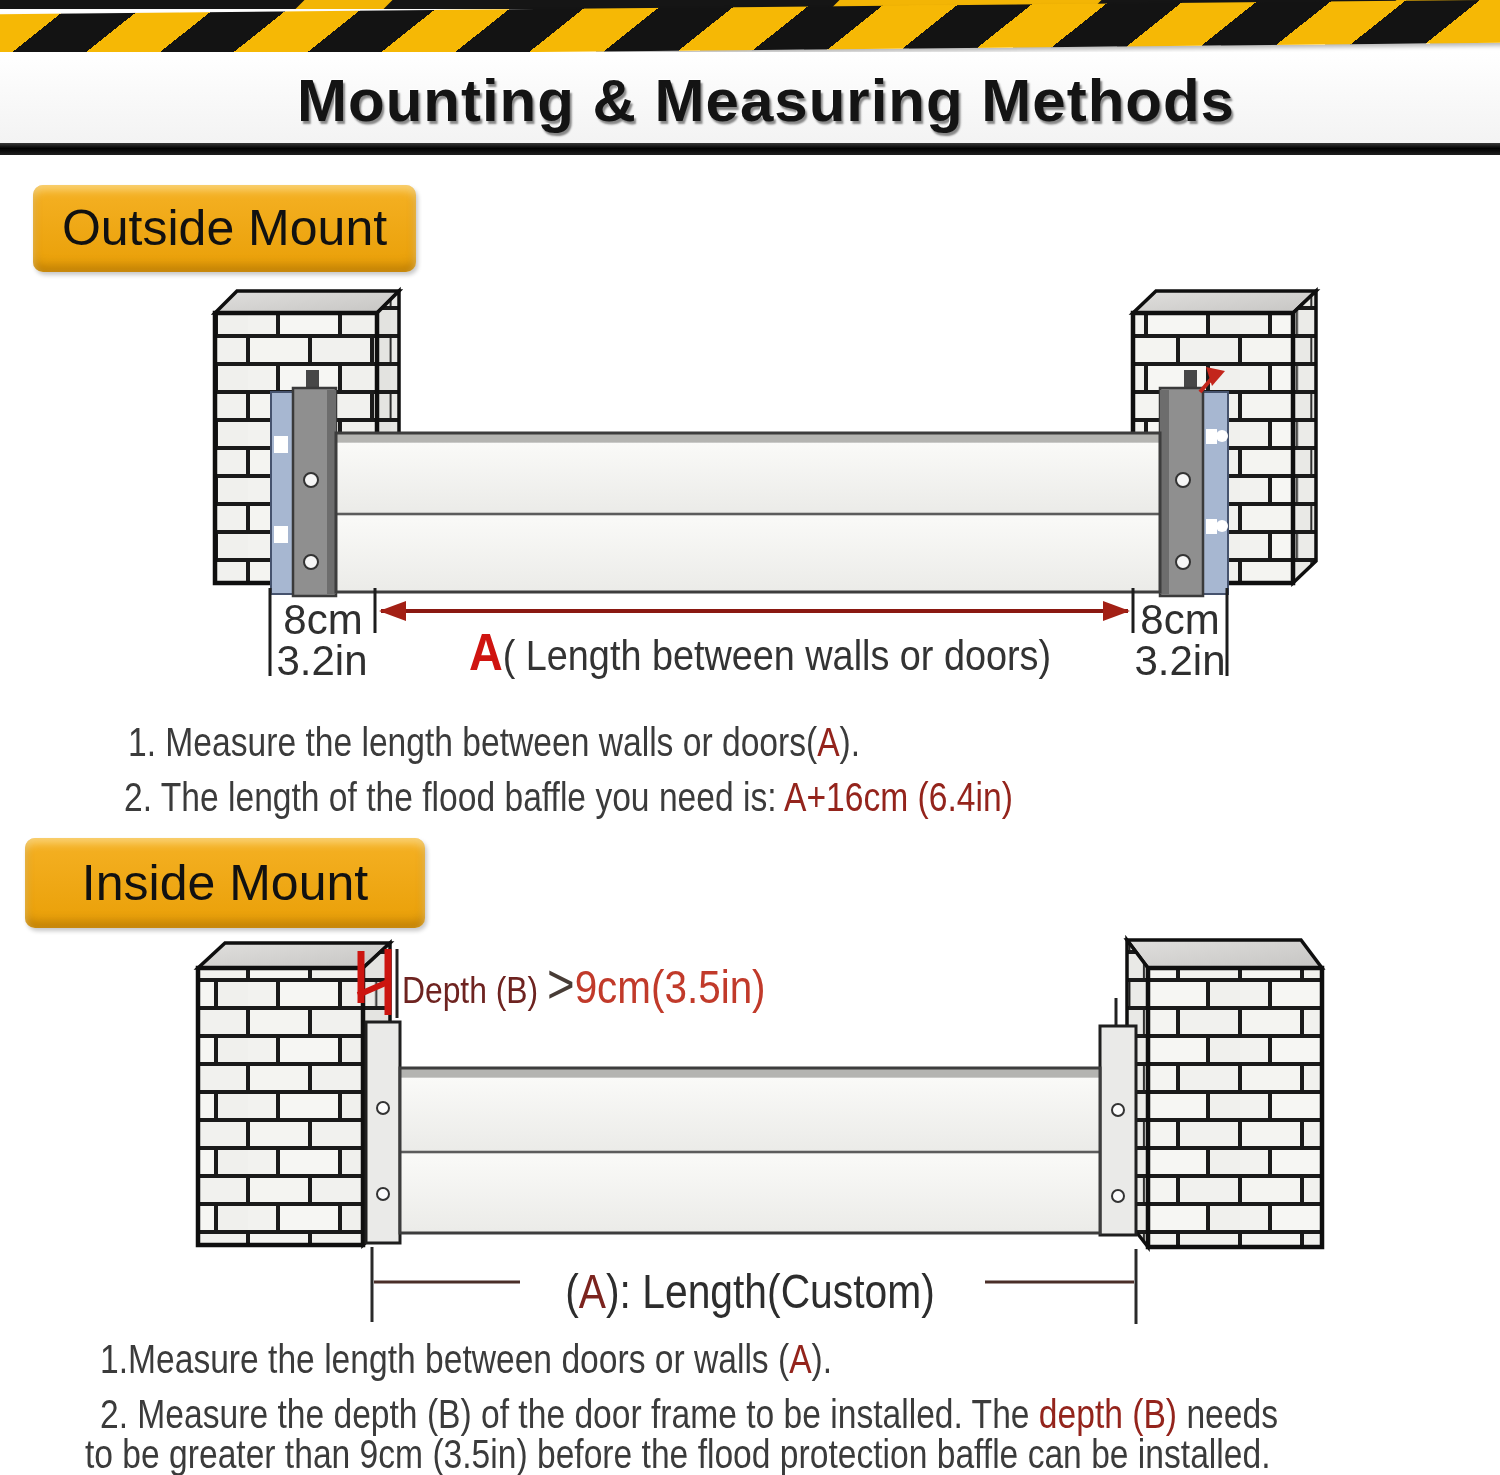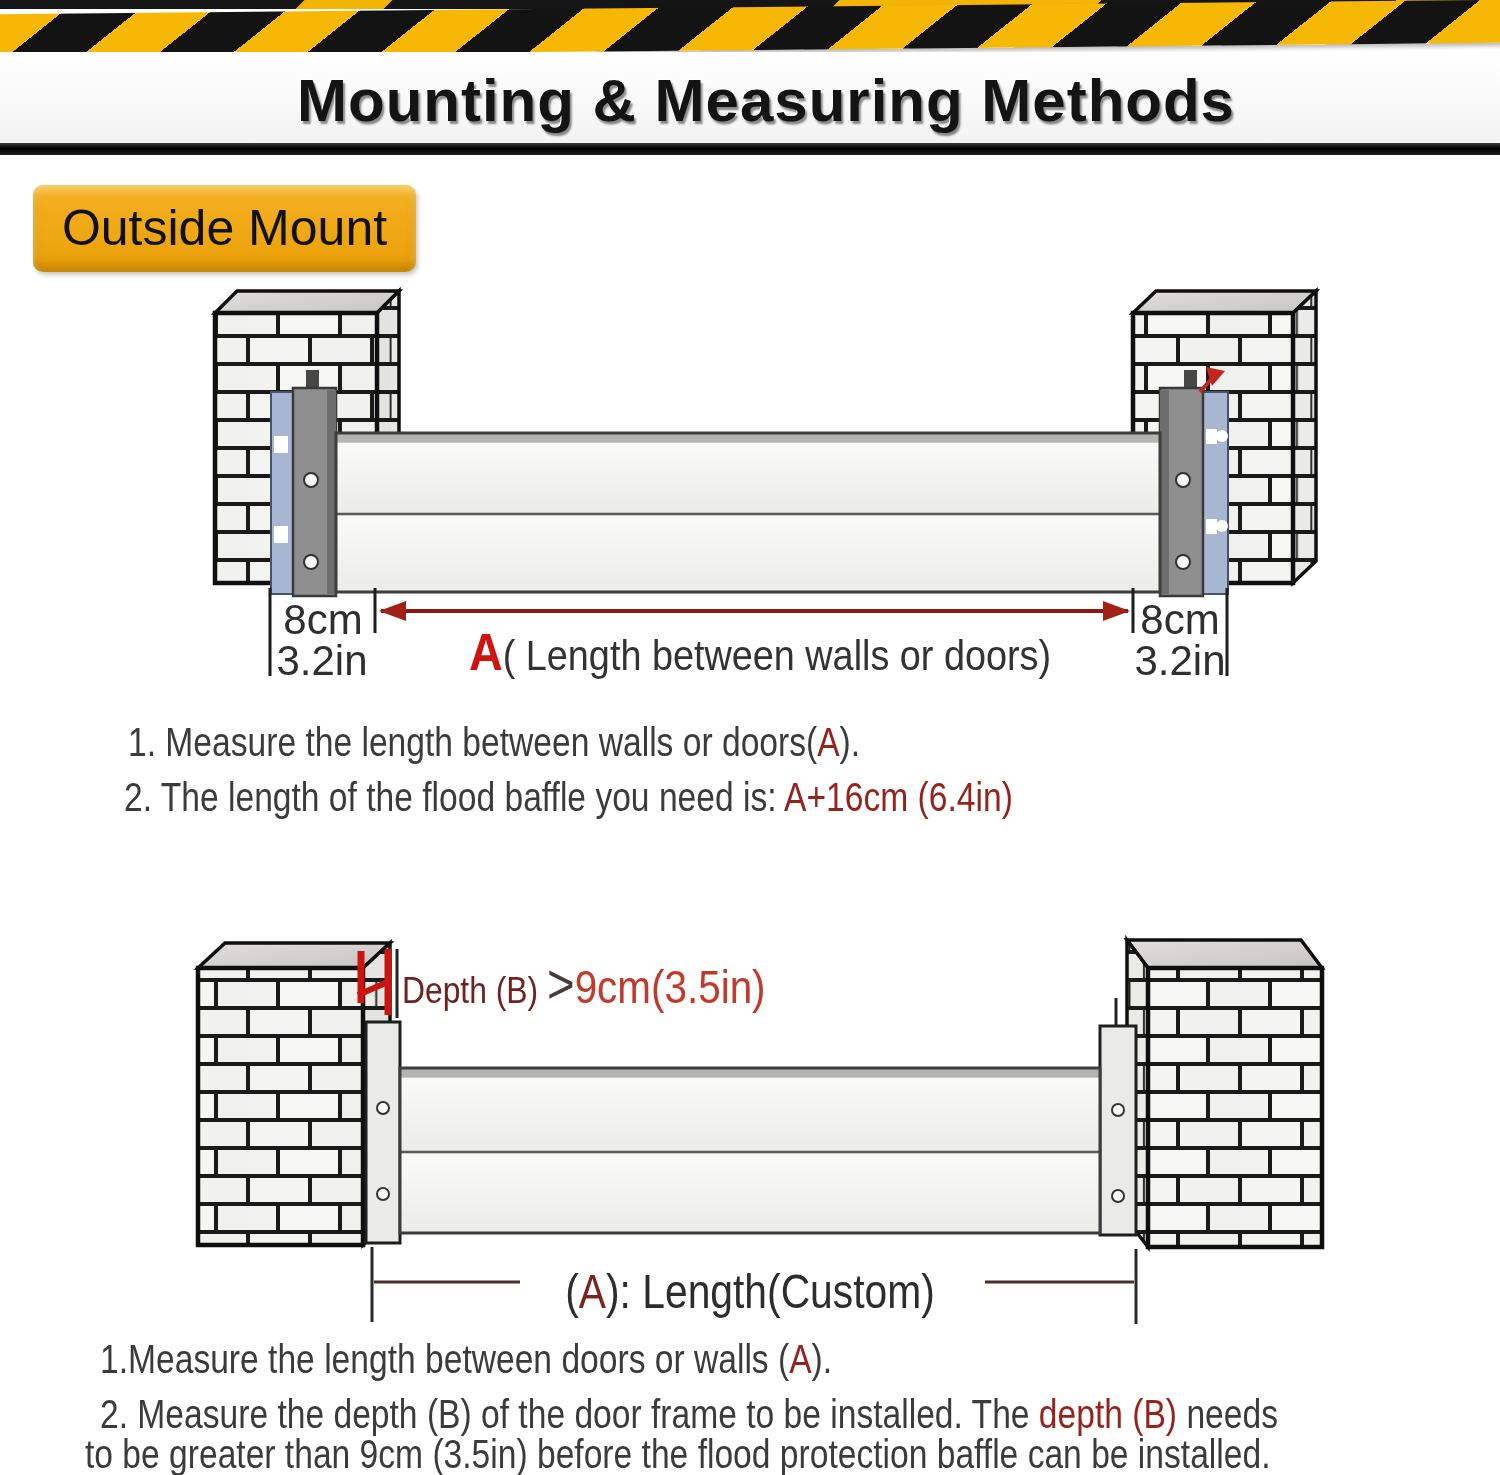--- a/index.html
+++ b/index.html
@@ -67,20 +67,21 @@
     <div class="ys ys1"></div>
     <div class="ys ys2"></div>
     <div class="ys ys3"></div>
   </div>
   <div class="band"></div>
   <div class="titlebar"></div>
   <div class="title">Mounting &amp; Measuring Methods</div>
   <div class="blackbar"></div>
 
   <div class="badge outside">Outside Mount</div>
+  <div class="badge inside">Inside Mount</div>
 
   <svg class="art" width="1500" height="1475" viewBox="0 0 1500 1475">
     <defs>
       <pattern id="bk" width="124" height="56" patternUnits="userSpaceOnUse">
         <rect width="124" height="56" fill="#1a1a1a"></rect>
         <rect x="2" y="2" width="58" height="24" fill="#f4f4f1"></rect>
         <rect x="64" y="2" width="58" height="24" fill="#f1f1ee"></rect>
         <rect x="-30" y="30" width="58" height="24" fill="#f2f2ef"></rect>
         <rect x="32" y="30" width="58" height="24" fill="#f6f6f3"></rect>
         <rect x="94" y="30" width="58" height="24" fill="#f0f0ed"></rect>

